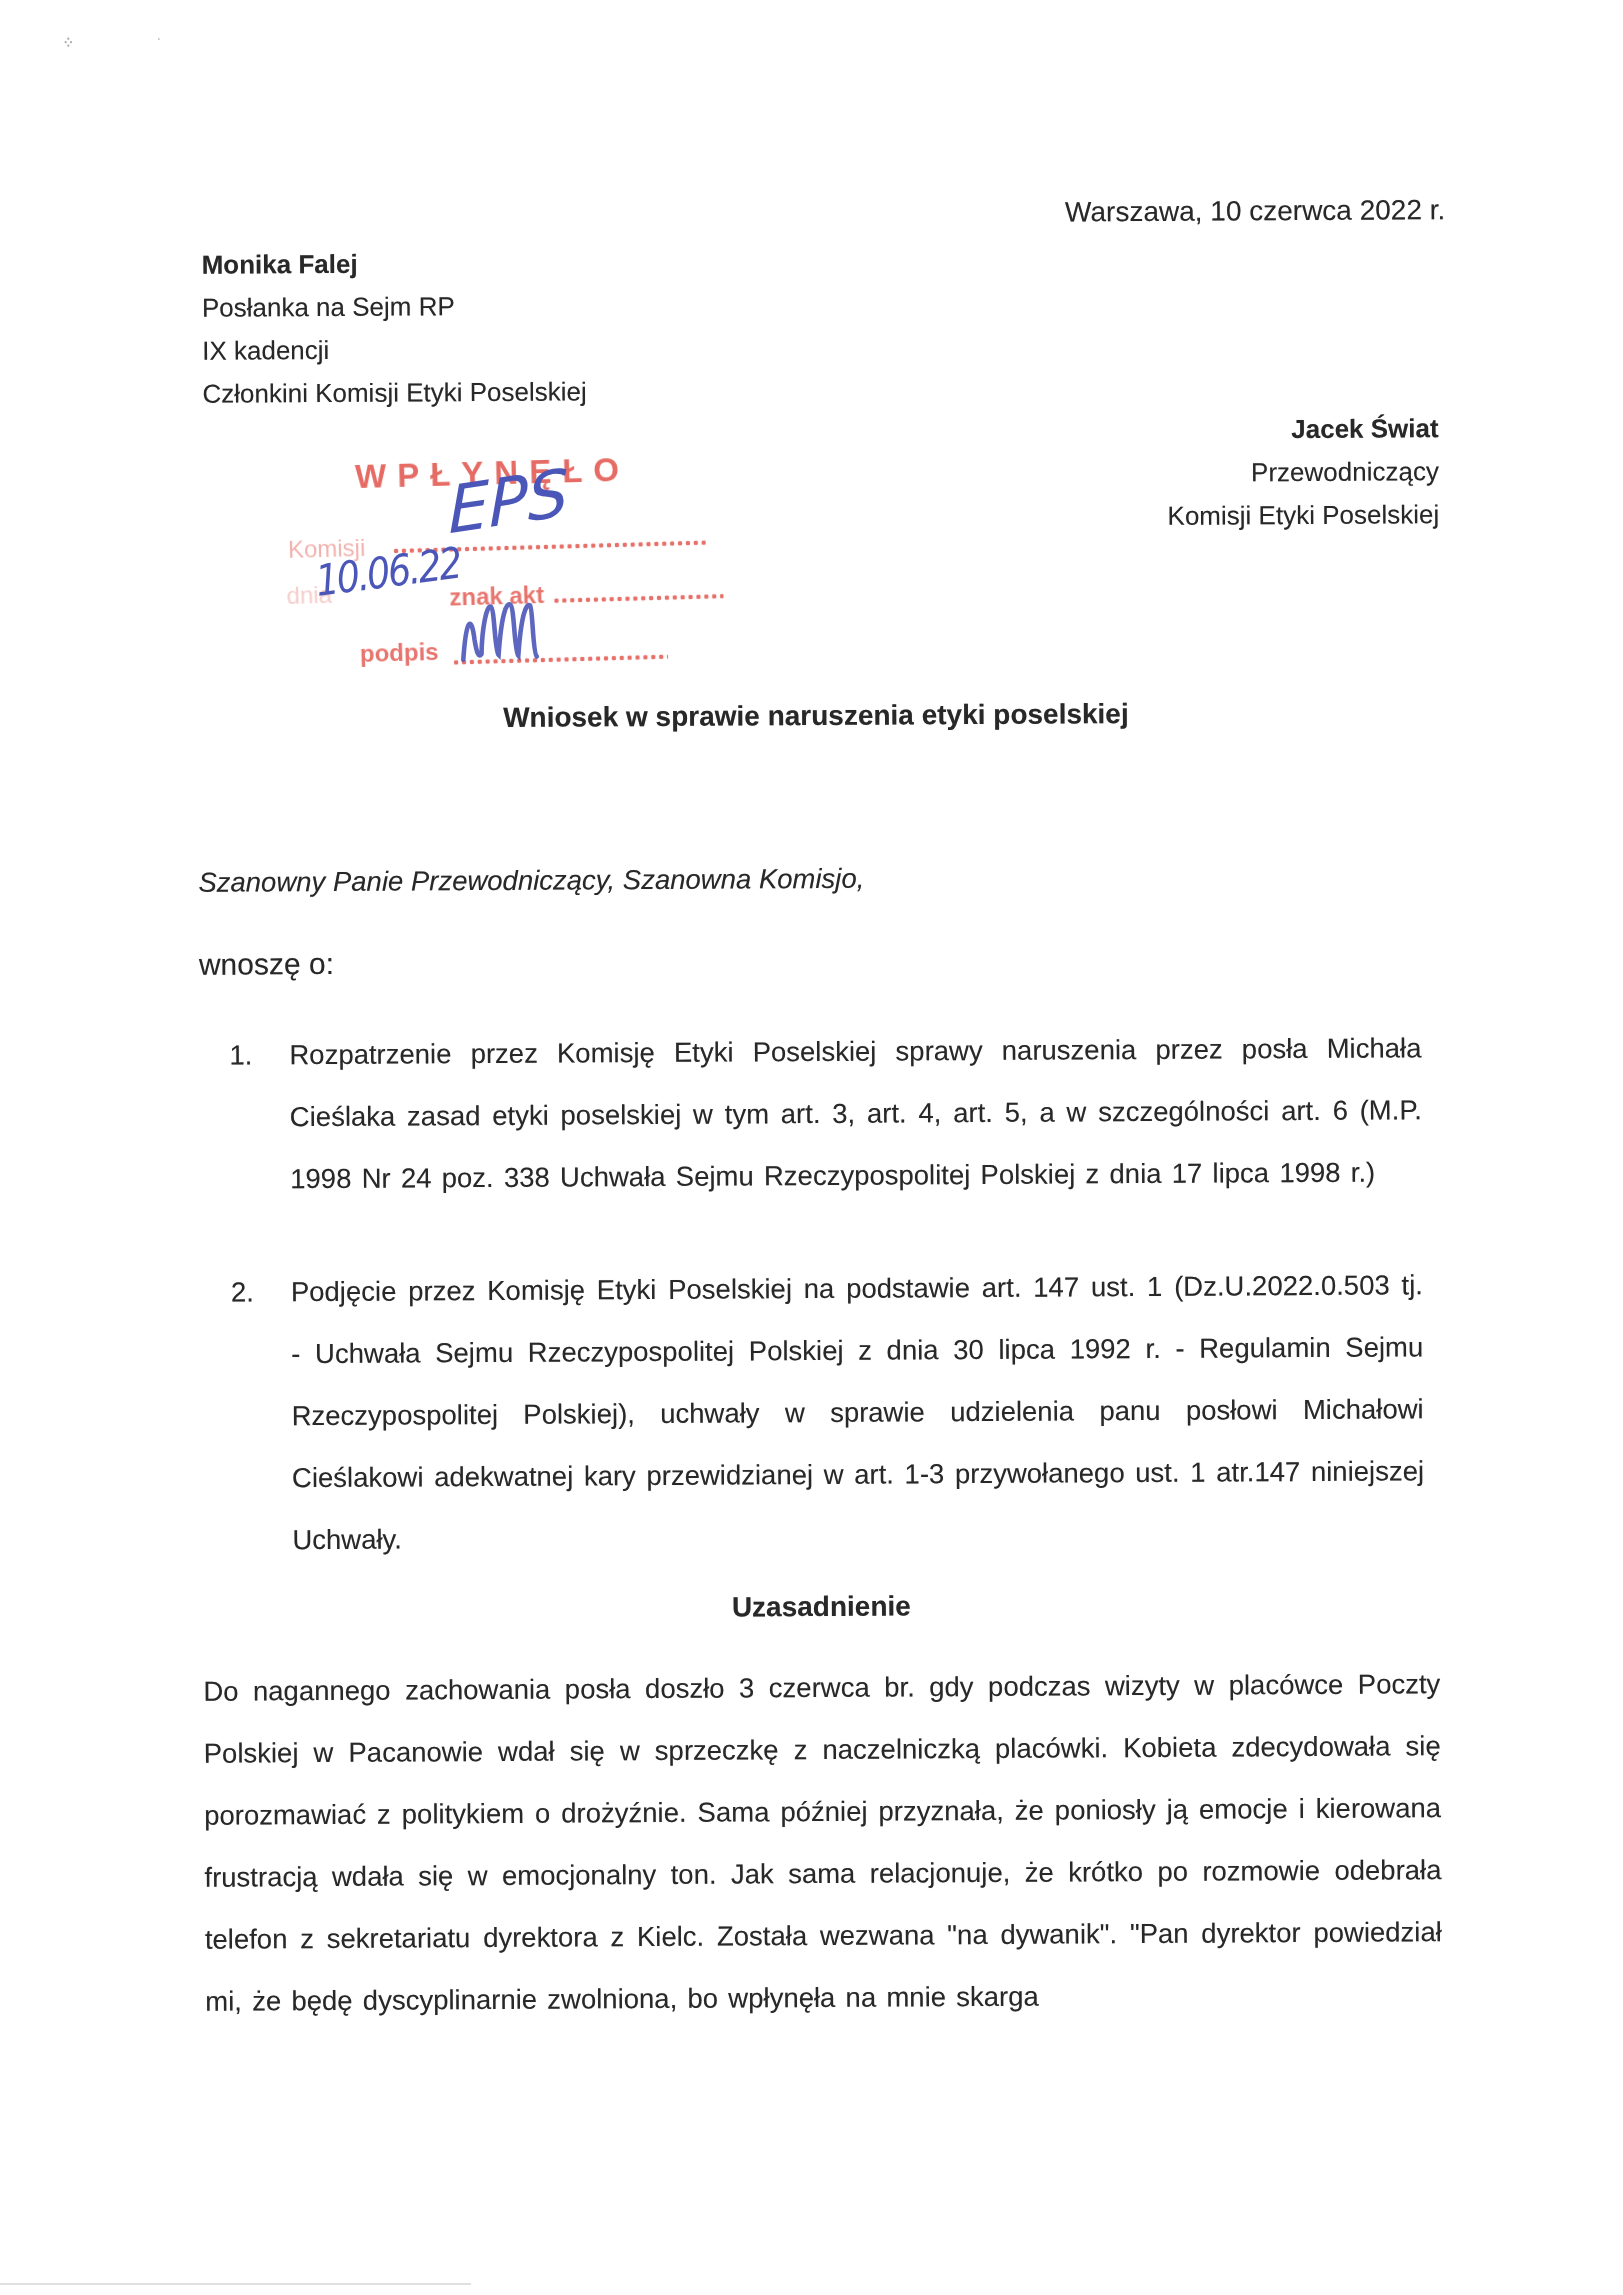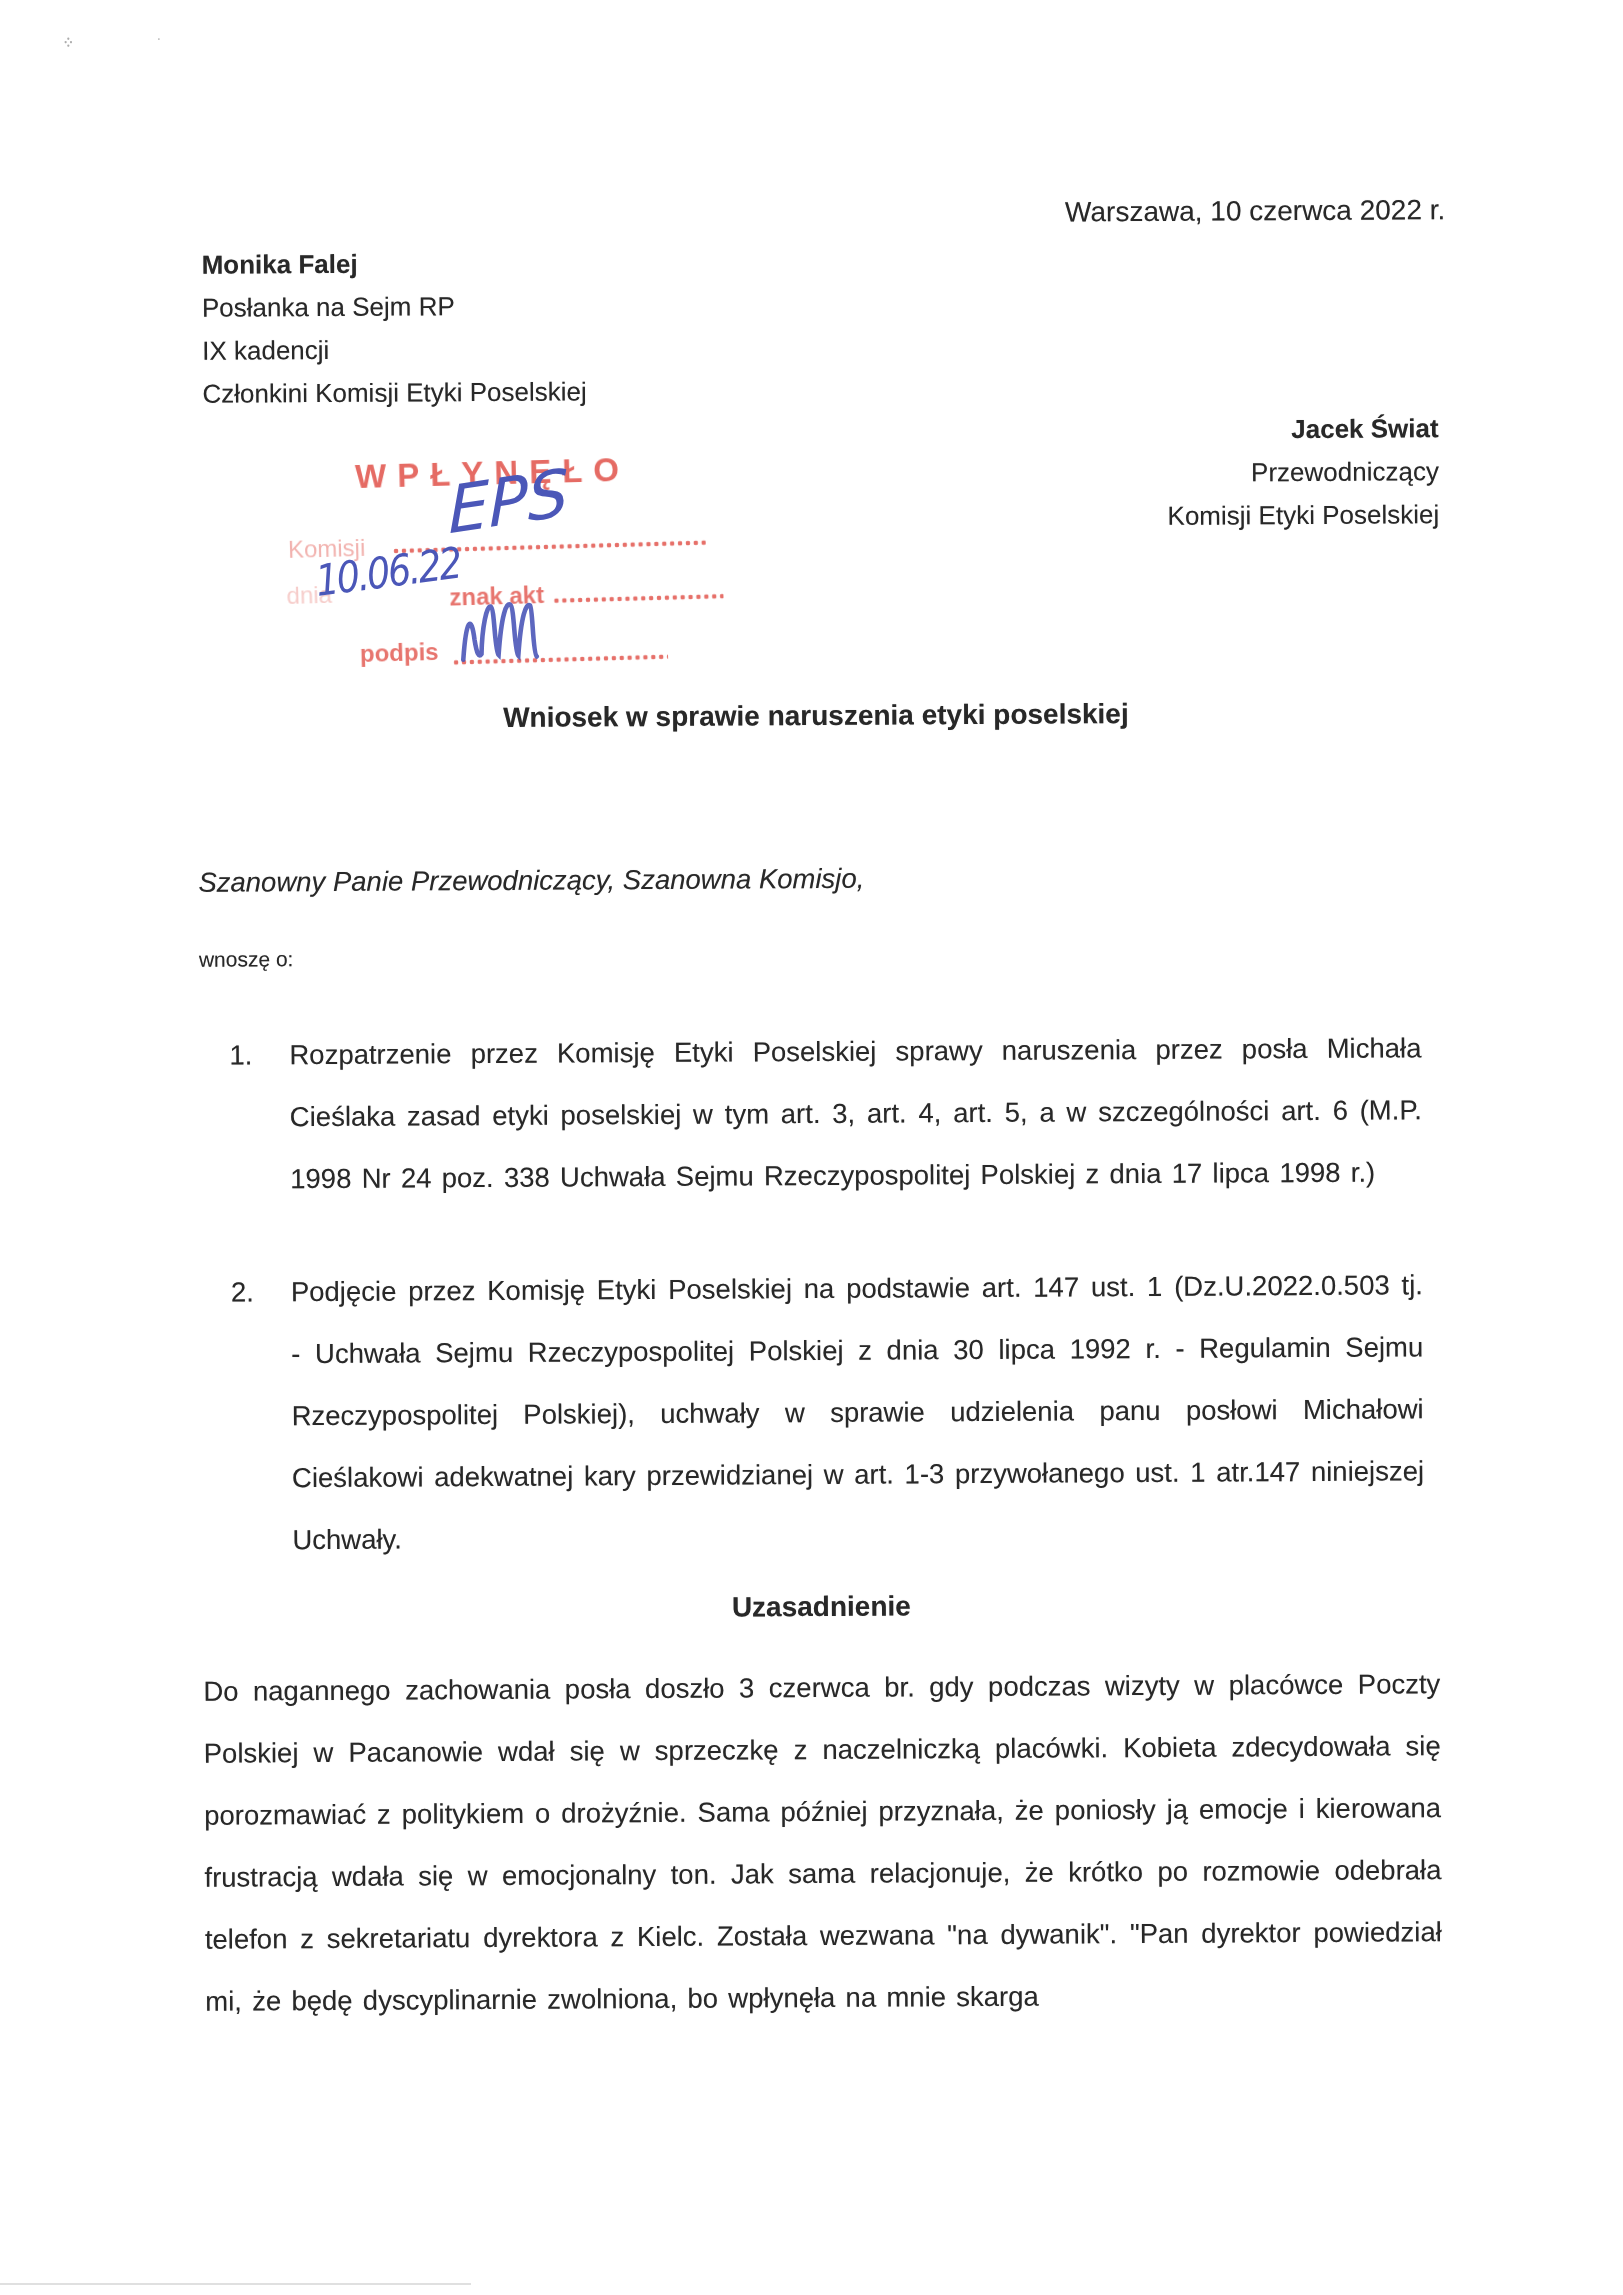--- a/index.html
+++ b/index.html
@@ -124,21 +124,21 @@
   }
   .salutation {
     position: absolute;
     left: 193px; top: 863px;
     font-size: 27.5px;
     font-style: italic;
   }
   .intro-line {
     position: absolute;
     left: 193px; top: 944px;
-    font-size: 21px;
+    font-size: 30px;
   }
   .list-item {
     position: absolute;
     left: 223px;
     width: 1193px;
     display: flex;
     font-size: 27.5px;
     line-height: 62px;
   }
   .list-item .num { width: 60px; flex: 0 0 60px; }

